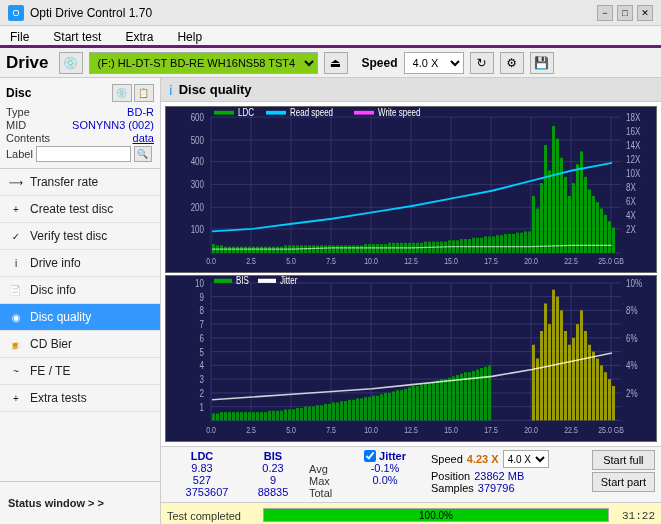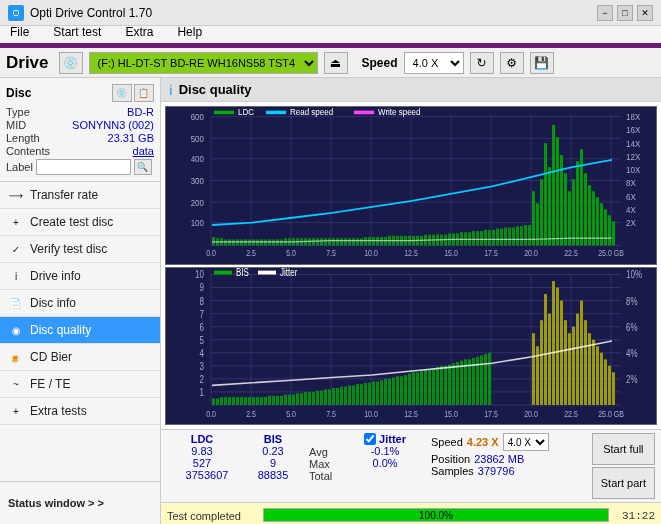--- a/index.html
+++ b/index.html
@@ -6,21 +6,21 @@
     body { font-family: 'Segoe UI', Tahoma, sans-serif; font-size: 11px; background: #f0f0f0; width: 661px; height: 524px; overflow: hidden; }
 
     
     .title-bar { background: #e8e8e8; display: flex; align-items: center; justify-content: space-between; padding: 4px 8px; border-bottom: 1px solid #ccc; height: 26px; }
     .title-bar-left { display: flex; align-items: center; gap: 6px; font-size: 12px; font-weight: 500; }
     .title-bar-icon { width: 16px; height: 16px; background: #2196F3; border-radius: 2px; display: flex; align-items: center; justify-content: center; color: white; font-size: 9px; }
     .title-bar-controls { display: flex; gap: 4px; }
     .title-btn { width: 16px; height: 16px; border: 1px solid #aaa; background: #d4d4d4; cursor: pointer; display: flex; align-items: center; justify-content: center; font-size: 9px; }
 
     
-    .menu-bar { background: #f5f5f5; display: flex; align-items: flex-end; padding: 2px 4px; border-bottom: 5px solid #701a75; height: 22px; gap: 12px; }
+    .menu-bar { background: #f5f5f5; display: flex; align-items: flex-start; padding: 2px 4px; border-bottom: 3px solid #701a75; height: 22px; gap: 12px; }
     .menu-item { padding: 2px 6px; cursor: pointer; font-size: 12px; }
 
     
     .drive-bar { background: #f0f0f0; display: flex; align-items: center; padding: 3px 6px; border-bottom: 1px solid #ccc; height: 30px; gap: 6px; }
     .drive-label { font-weight: bold; font-size: 17px; margin-right: 4px; }
     .drive-select { border: 1px solid #aaa; background: #84cc16; padding: 2px 4px; font-size: 11px; height: 22px; min-width: 200px; }
     .drive-icon-btn { width: 24px; height: 22px; border: 1px solid #aaa; background: #e8e8e8; cursor: pointer; display: flex; align-items: center; justify-content: center; font-size: 12px; }
     .speed-label { font-weight: bold; font-size: 12px; margin-left: 8px; }
     .speed-select { border: 1px solid #aaa; background: white; padding: 2px 4px; font-size: 11px; height: 22px; width: 60px; }
 
@@ -57,21 +57,21 @@
     
     .content-header { display: flex; align-items: center; padding: 4px 8px; background: #e0e0e0; border-bottom: 1px solid #ccc; height: 24px; gap: 6px; }
     .content-header-icon { color: #2196F3; font-size: 14px; }
     .content-header-title { font-weight: bold; font-size: 13px; }
 
     
     .charts-area { flex: 1; display: flex; flex-direction: column; padding: 4px; gap: 2px; }
 
     
     .chart-container { flex: 1; border: 1px solid #666; background: #1a1a4a; position: relative; overflow: hidden; }
-    .start-btn { border: 1px solid #aaa; background: #e8e8e8; padding: 2px 8px; cursor: pointer; font-size: 11px; white-space: nowrap; height: 32px; }
+    .start-btn { border: 1px solid #aaa; background: #e8e8e8; padding: 2px 8px; cursor: pointer; font-size: 11px; white-space: nowrap; height: 20px; }
 
     
     .progress-bar-container { display: flex; align-items: flex-end; padding: 2px 6px; background: #fef9c3; border-top: 1px solid #ccc; height: 22px; gap: 6px; }
     .status-text { font-size: 11px; color: #333; min-width: 90px; }
     .progress-bar { flex: 1; height: 14px; background: #e0e0e0; border: 1px solid #aaa; position: relative; }
     .progress-fill { height: 100%; background: #00cc00; }
     .progress-label { position: absolute; top: 0; left: 0; right: 0; bottom: 0; display: flex; align-items: center; justify-content: center; font-size: 10px; color: #000; }
     .time-text { font-size: 11px; color: #333; min-width: 40px; text-align: right; font-family: Liberation Mono, monospace; }
 
     
@@ -132,24 +132,20 @@
           <div class="disc-icon-btn">📋</div>
         </div>
       </div>
       <div class="disc-row">
         <span class="disc-row-label">Type</span>
         <span class="disc-row-value">BD-R</span>
       </div>
       <div class="disc-row">
         <span class="disc-row-label">MID</span>
         <span class="disc-row-value">SONYNN3 (002)</span>
-      </div>
-      <div class="disc-row">
-        <span class="disc-row-label">Length</span>
-        <span class="disc-row-value">23.31 GB</span>
       </div>
       <div class="disc-row">
         <span class="disc-row-label">Contents</span>
         <span class="disc-row-value data-link">data</span>
       </div>
       <div class="label-row">
         <span class="disc-row-label">Label</span>
         <input class="label-input" type="text" style="">
         <div class="label-btn">🔍</div>
       </div>

